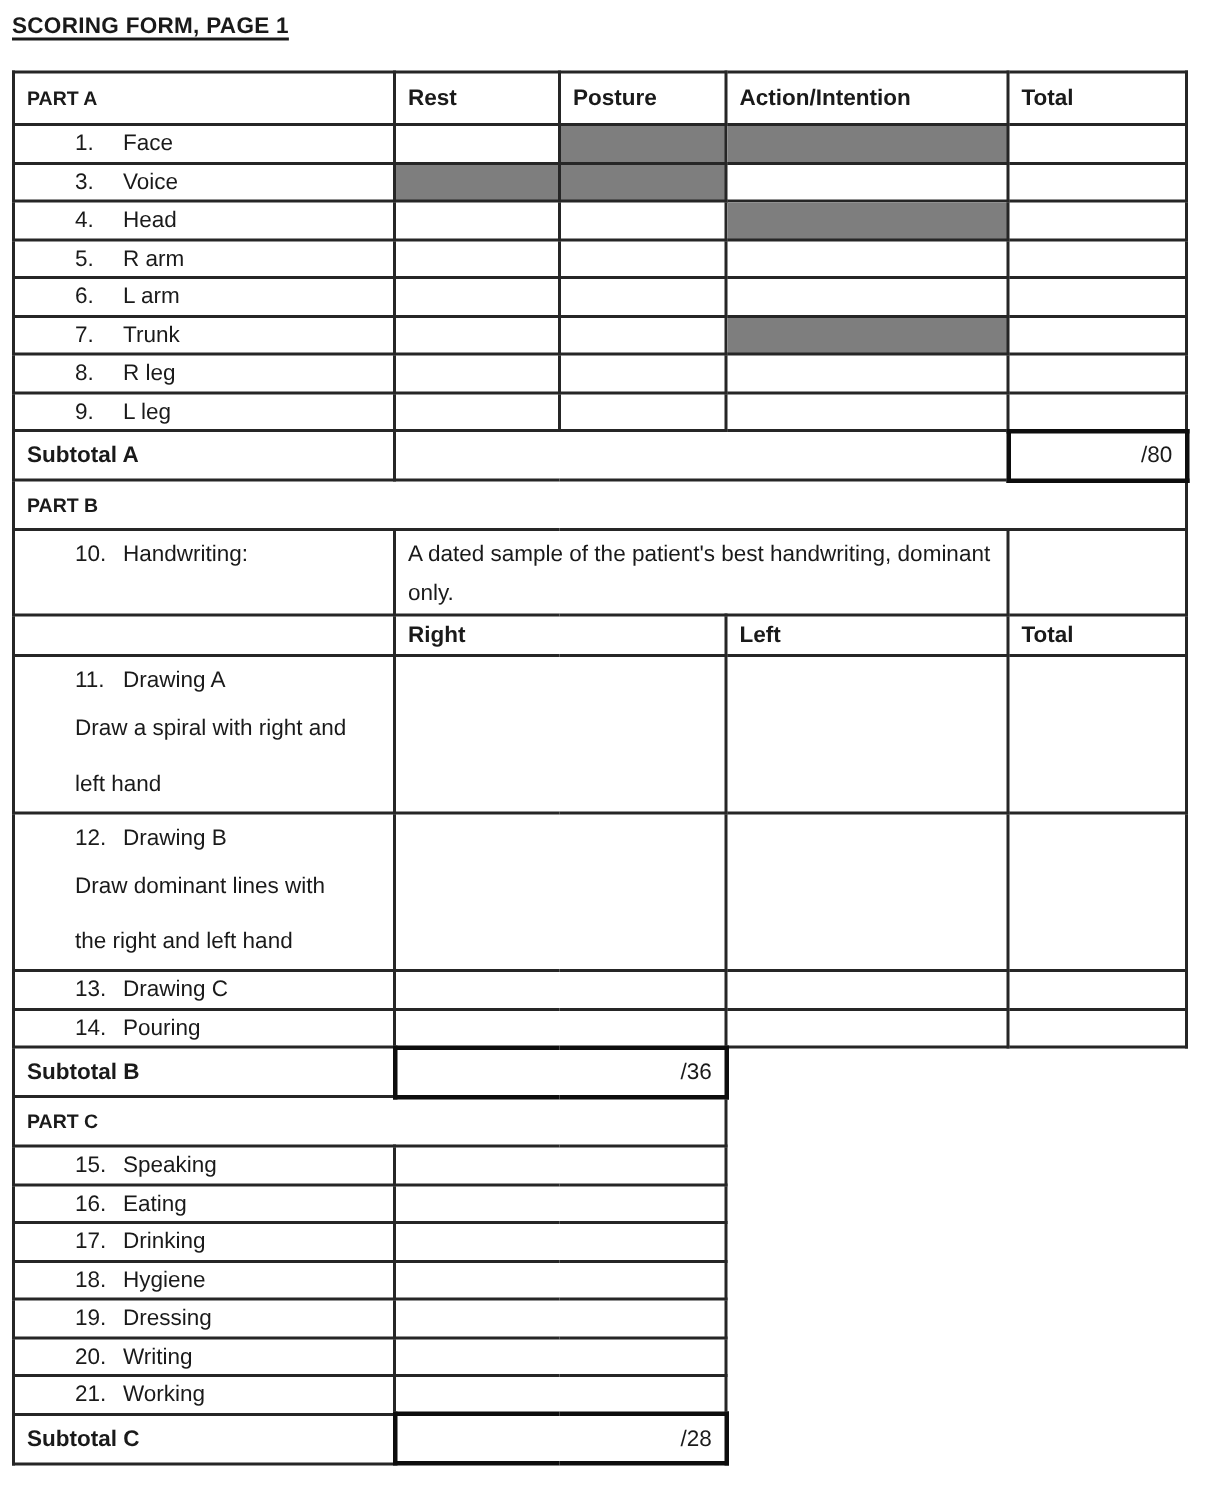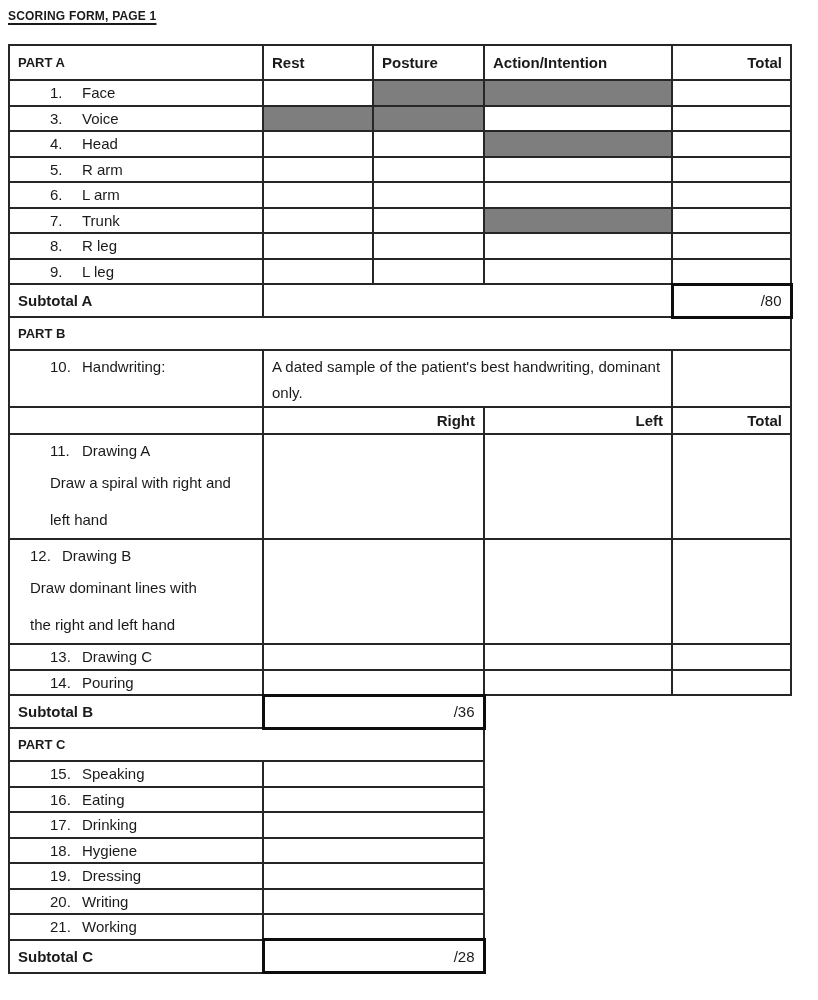--- a/index.html
+++ b/index.html
@@ -9,53 +9,53 @@
     --ink:#1a1a1a;
   }
   *{box-sizing:border-box;}
   html,body{margin:0;padding:0;}
   body{
     width:818px;height:1000px;overflow:hidden;background:#ffffff;
     font-family:"Liberation Sans",sans-serif;color:var(--ink);
   }
   .page{position:relative;width:818px;height:1000px;padding:9px 0 0 8px;}
   .doc-title{
-    font-size:12px;font-weight:bold;letter-spacing:.2px;
+    font-size:15px;font-weight:bold;letter-spacing:.2px;
     text-decoration:underline;text-decoration-thickness:2px;text-underline-offset:3px;
     margin:0 0 0 0;
   }
   table.form{
     border-collapse:collapse;table-layout:fixed;width:782px;margin-top:21px;
   }
   td{
     border:2px solid var(--grid);
     padding:0 8px;font-size:15px;height:25.5px;
     vertical-align:middle;overflow:hidden;background:#fff;
   }
   td.part-header{font-size:13px;font-weight:bold;padding-left:8px;height:33px;}
   td.col-head{font-weight:bold;}
-  td.col-head.center{text-align:right;}
+  td.col-head.center{text-align:left;}
   td.label-cell{padding-left:40px;}
   .num{display:inline-block;width:32px;}
   td.top{vertical-align:top;padding-top:3px;line-height:26px;}
   .sub{max-width:185px;line-height:37px;}
   td.desc-cell{vertical-align:top;padding-top:3px;line-height:26px;}
   td.subtotal-label{font-weight:bold;padding-left:8px;height:33px;}
   td.thick{
     border:3px solid var(--thick);
     text-align:right;padding-right:8px;height:33px;
   }
   td.shaded{background:var(--shaded);}
   td.noborder{border:none;background:transparent;}
   td.empty{font-size:1px;}
   tr.hdr td{height:35px;}
   tr.row10 td{height:53px;}
   tr.rlt td{height:27px;}
   tr.row11 td{height:76px;}
-  tr.row12 td{height:75px;padding-left:20px;}
+  tr.row12 td{height:75px;}
   tr.band td{height:33px;}
 </style>
 </head>
 <body>
 
 <div class="page">
 
   <div class="doc-title">SCORING FORM, PAGE 1</div>
 
   <table class="form">

